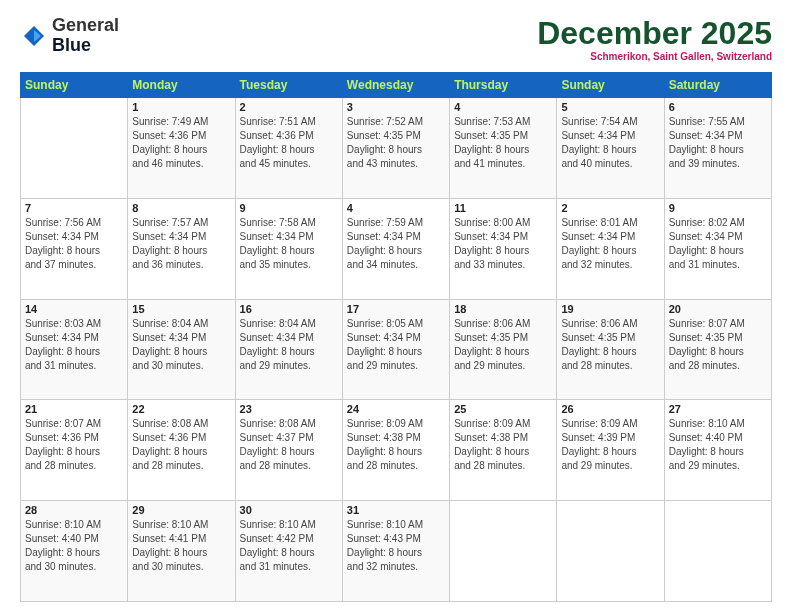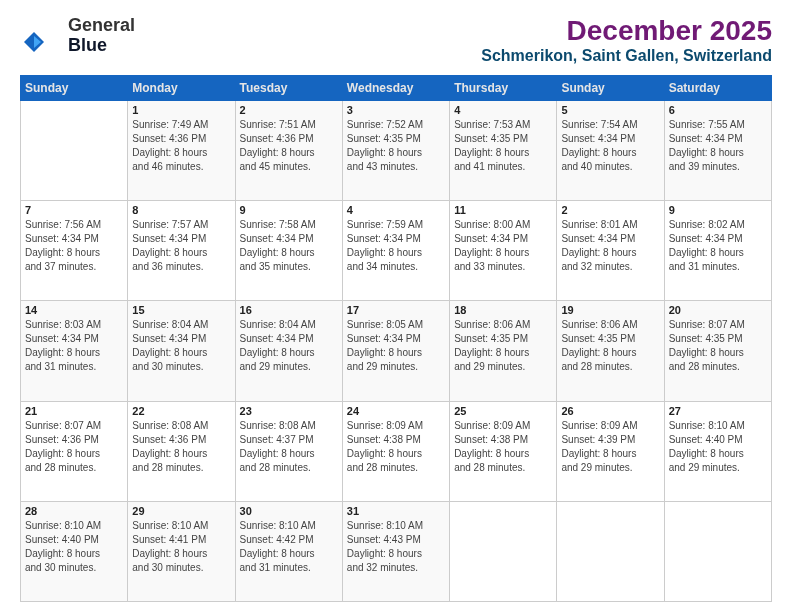--- a/index.html
+++ b/index.html
@@ -18,57 +18,57 @@
       flex-direction: column;
     }
     .header {
       display: flex;
       justify-content: space-between;
       align-items: flex-start;
       margin-bottom: 10px;
     }
     .logo {
       display: flex;
-      align-items: flex-end;
-      gap: 20px;
+      align-items: center;
+      gap: 4px;
     }
     .logo-text {
       font-size: 18px;
       font-weight: bold;
       line-height: 1.1;
     }
     .logo-general { color: #333; }
     .logo-blue { color: #0f172a; }
     .logo-icon {
       width: 28px;
       height: 28px;
     }
     .title-block {
       text-align: right;
     }
     .cal-title {
-      font-size: 28px;
-      font-weight: bold;
-      color: #701a75;
+      font-size: 32px;
+      font-weight: bold;
+      color: #14532d;
       line-height: 1.1;
     }
     .cal-subtitle {
-      font-size: 16px;
-      color: #0c4a6e;
+      font-size: 10px;
+      color: #be185d;
       font-weight: bold;
     }
     .calendar {
       flex: 1;
       border-collapse: collapse;
       width: 100%;
       table-layout: fixed;
     }
     .calendar thead tr th {
       background: #1565c0;
-      color: #e5e5e5;
+      color: #bef264;
       font-size: 12px;
       font-weight: bold;
       padding: 5px 4px;
       text-align: left;
       border: 1px solid #1565c0;
     }
     .calendar tbody tr td {
       border: 1px solid #ccc;
       vertical-align: top;
       padding: 3px 4px;

